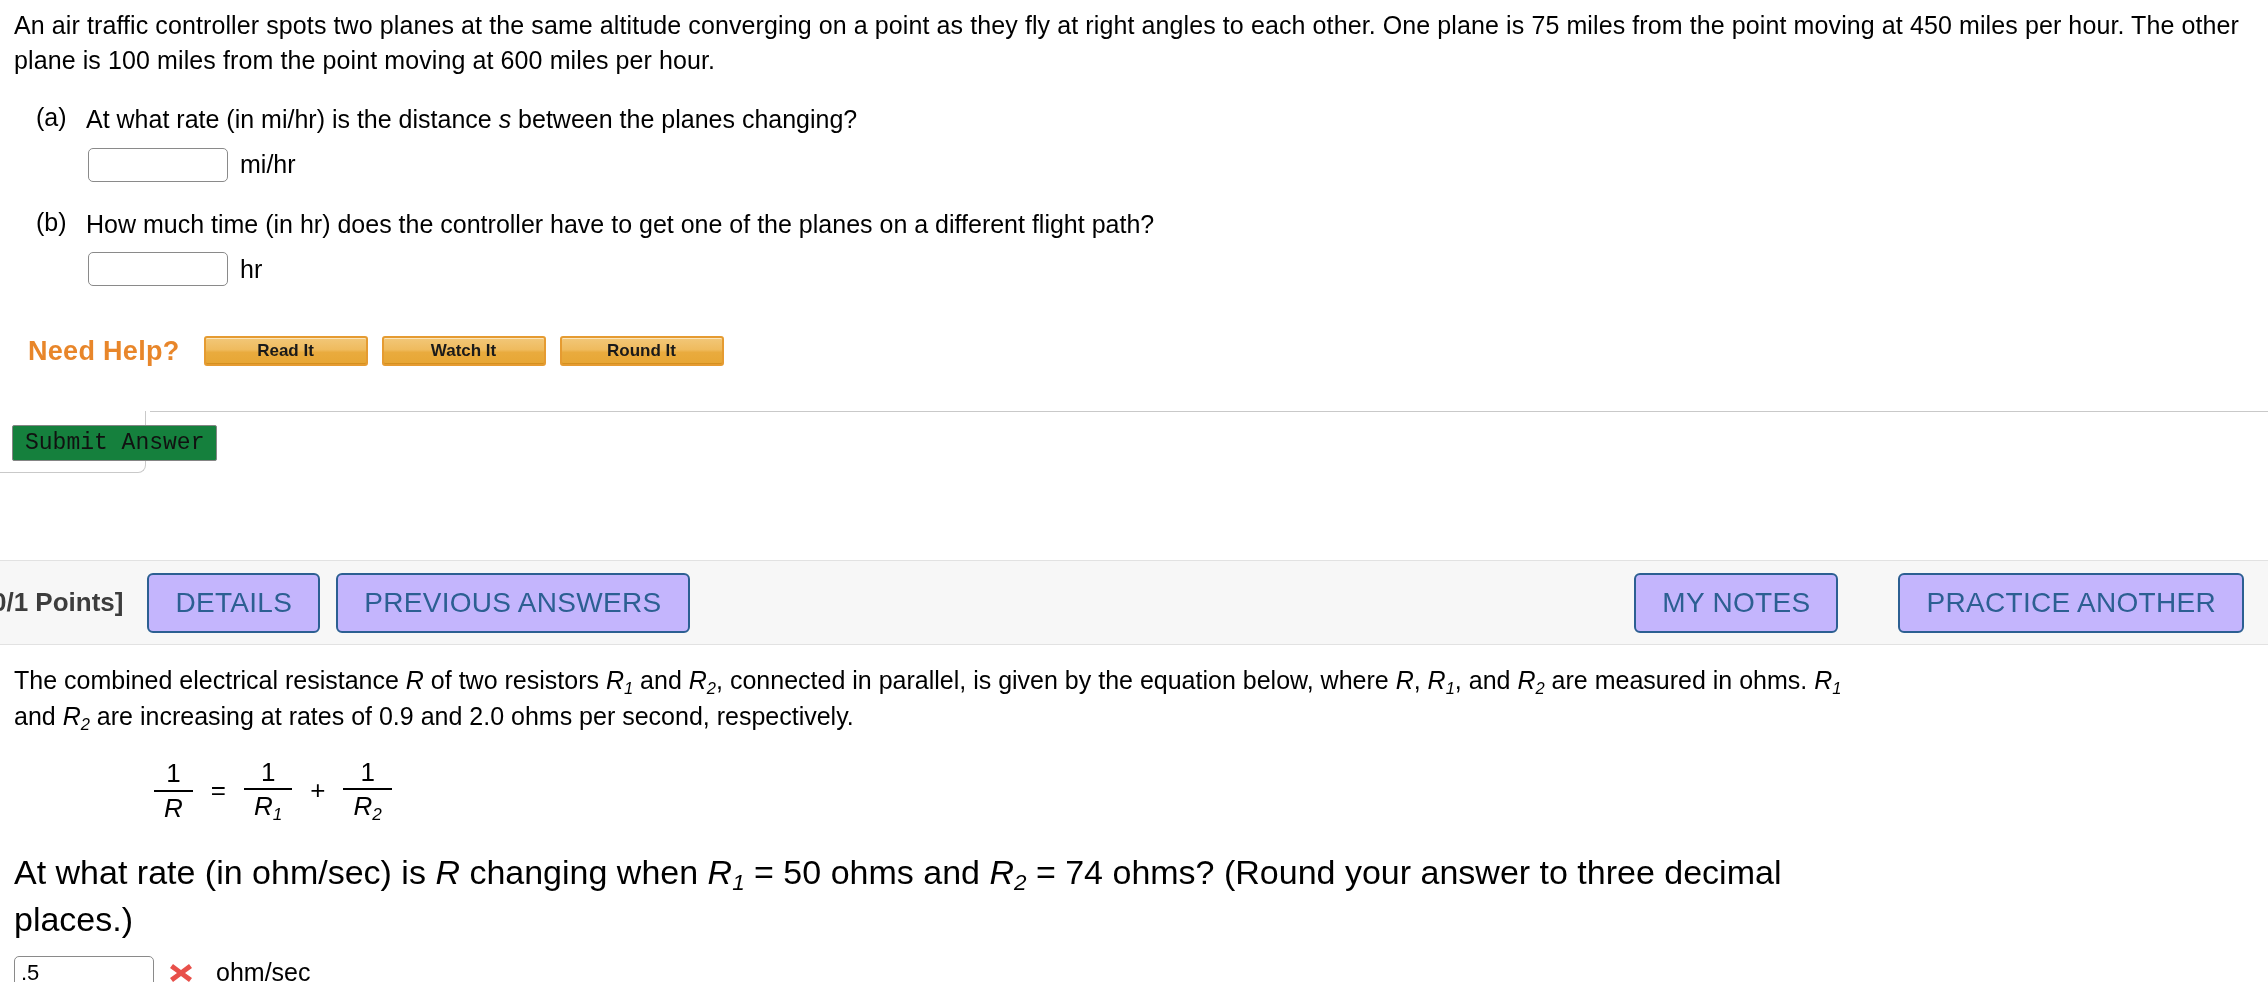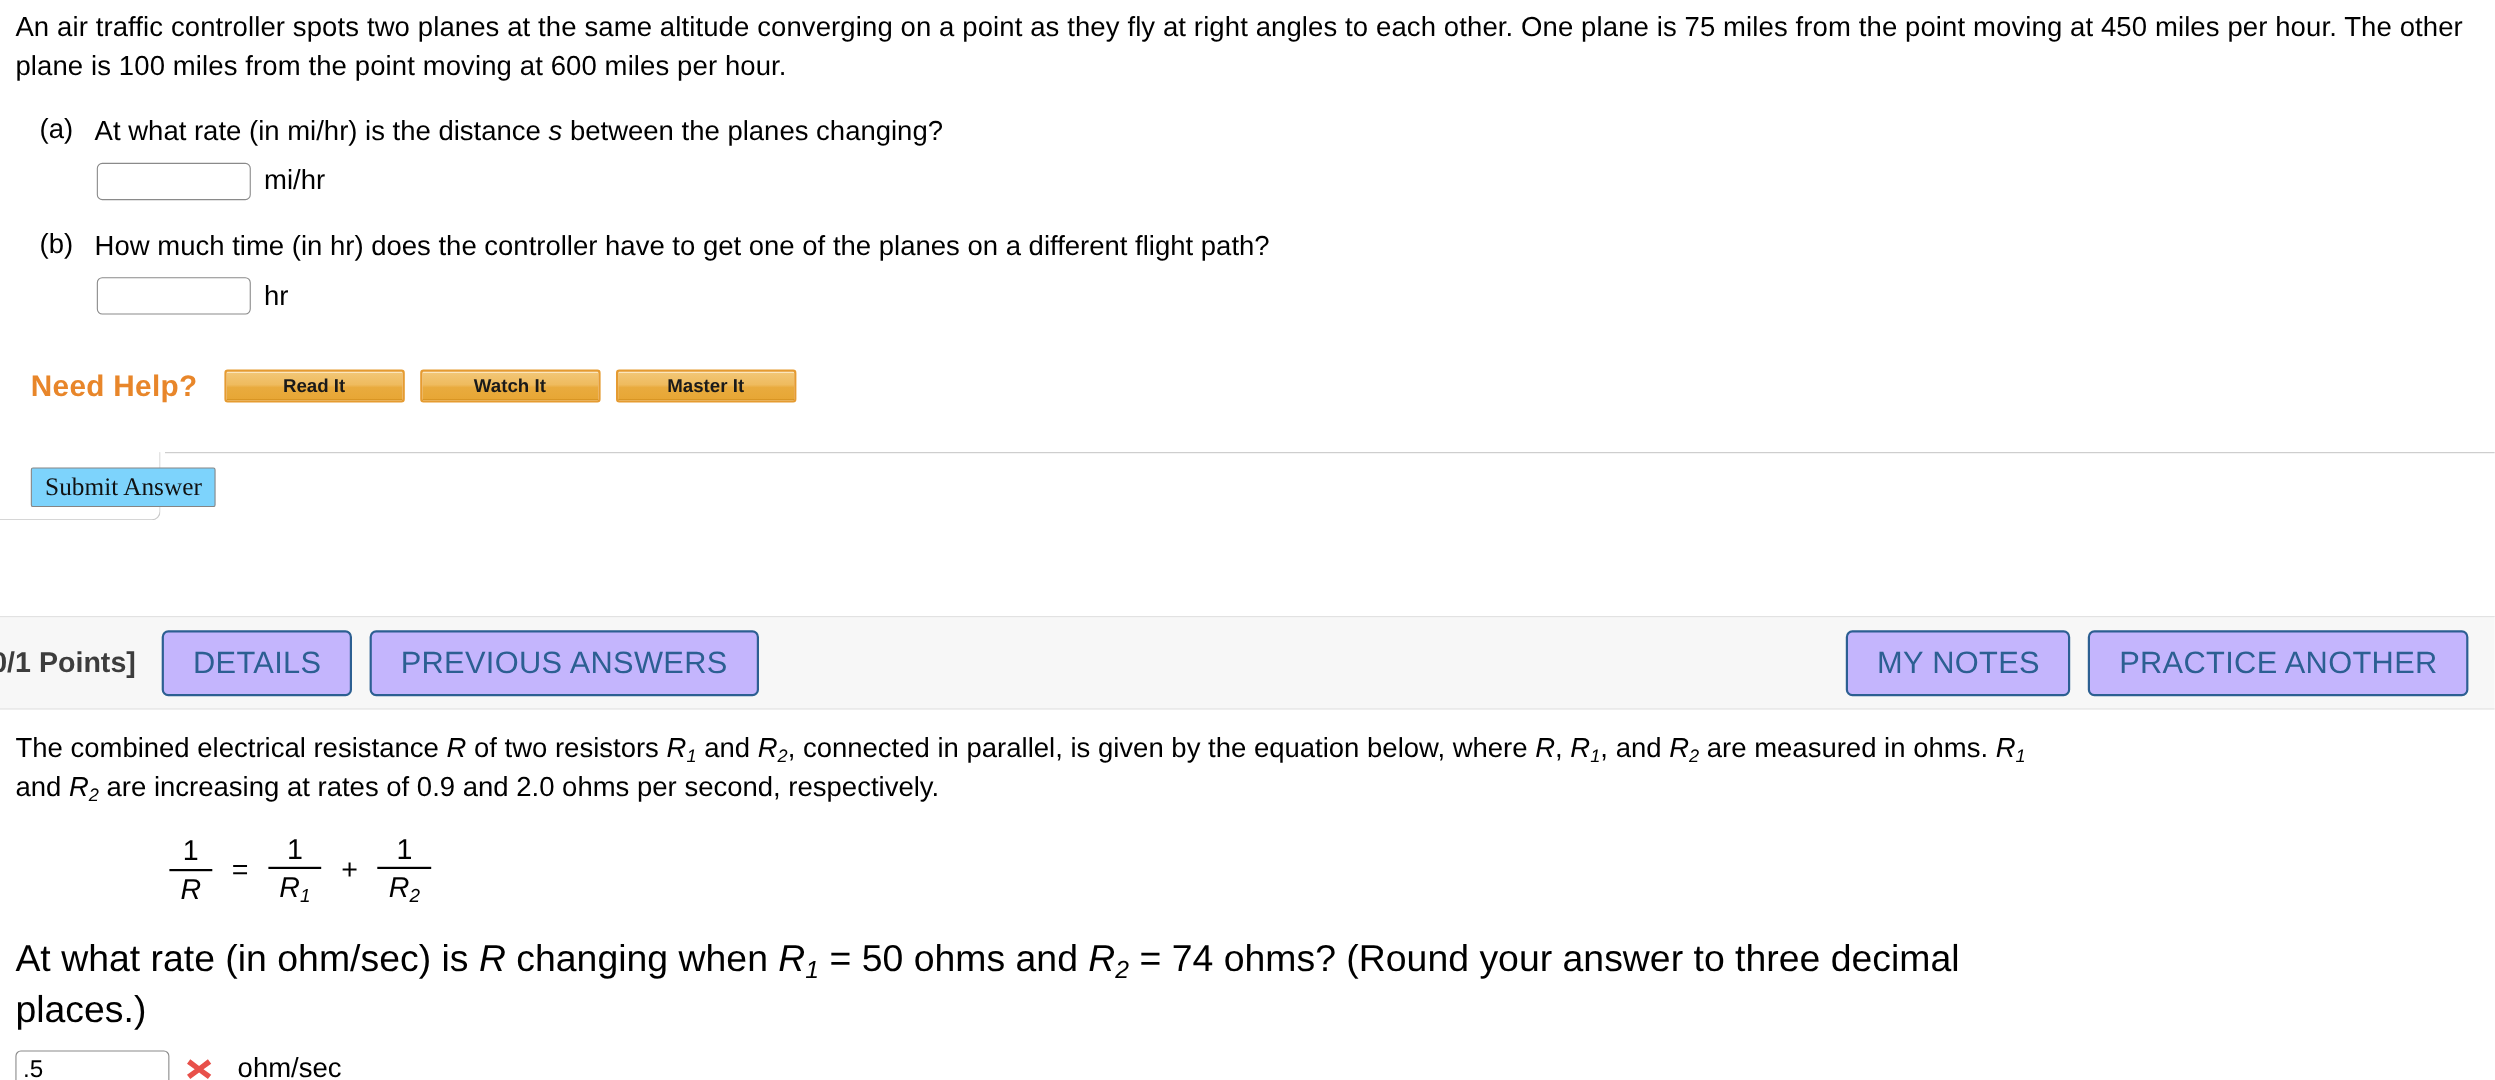--- a/index.html
+++ b/index.html
@@ -119,28 +119,28 @@
   .submit-right-rule {
     position: absolute;
     left: 150px;
     top: 0;
     right: 0;
     height: 1px;
     background: #c9c9c9;
   }
   .submit-btn {
     position: absolute;
-    left: 28px;
+    left: 12px;
     top: 14px;
     height: 36px;
     padding: 0 12px;
-    background: #7dd3fc;
+    background: #15803d;
     border: 1px solid #858585;
     border-radius: 2px;
-    font-family: Liberation Serif, serif;
+    font-family: Liberation Mono, monospace;
     font-size: 23px;
     color: #111;
     cursor: pointer;
     line-height: 34px;
   }
 
   
   .qnav {
     position: absolute;
     left: 0;
@@ -181,21 +181,21 @@
     font-size: 28px;
     height: 60px;
     padding: 0 26px;
     margin-right: 16px;
     cursor: pointer;
     display: flex;
     align-items: center;
     letter-spacing: 0.3px;
     box-sizing: border-box;
   }
-  .qnav-right .nav-btn { margin-right: 16px; }
+  .qnav-right .nav-btn { margin-right: 16px; margin-left: 44px; }
 
   
   .prob2 {
     position: absolute;
     left: 0;
     top: 645px;
     width: 1904px;
   }
   .prob2-stem {
     font-size: 25px;
@@ -278,21 +278,21 @@
         <input class="answer-input" type="text" value="" style="">
         <span class="unit-label">hr</span>
       </div>
     </div>
   </div>
 
   <div class="need-help-row">
     <span class="need-help-title">Need Help?</span>
     <button class="help-btn">Read It</button>
     <button class="help-btn">Watch It</button>
-    <button class="help-btn">Master It</button>
+    <button class="help-btn">Round It</button>
   </div>
 
   <div class="submit-zone">
     <div class="submit-panel"></div>
     <div class="submit-right-rule"></div>
     <button class="submit-btn">Submit Answer</button>
   </div>
 </div>
 
 <div class="qnav">

